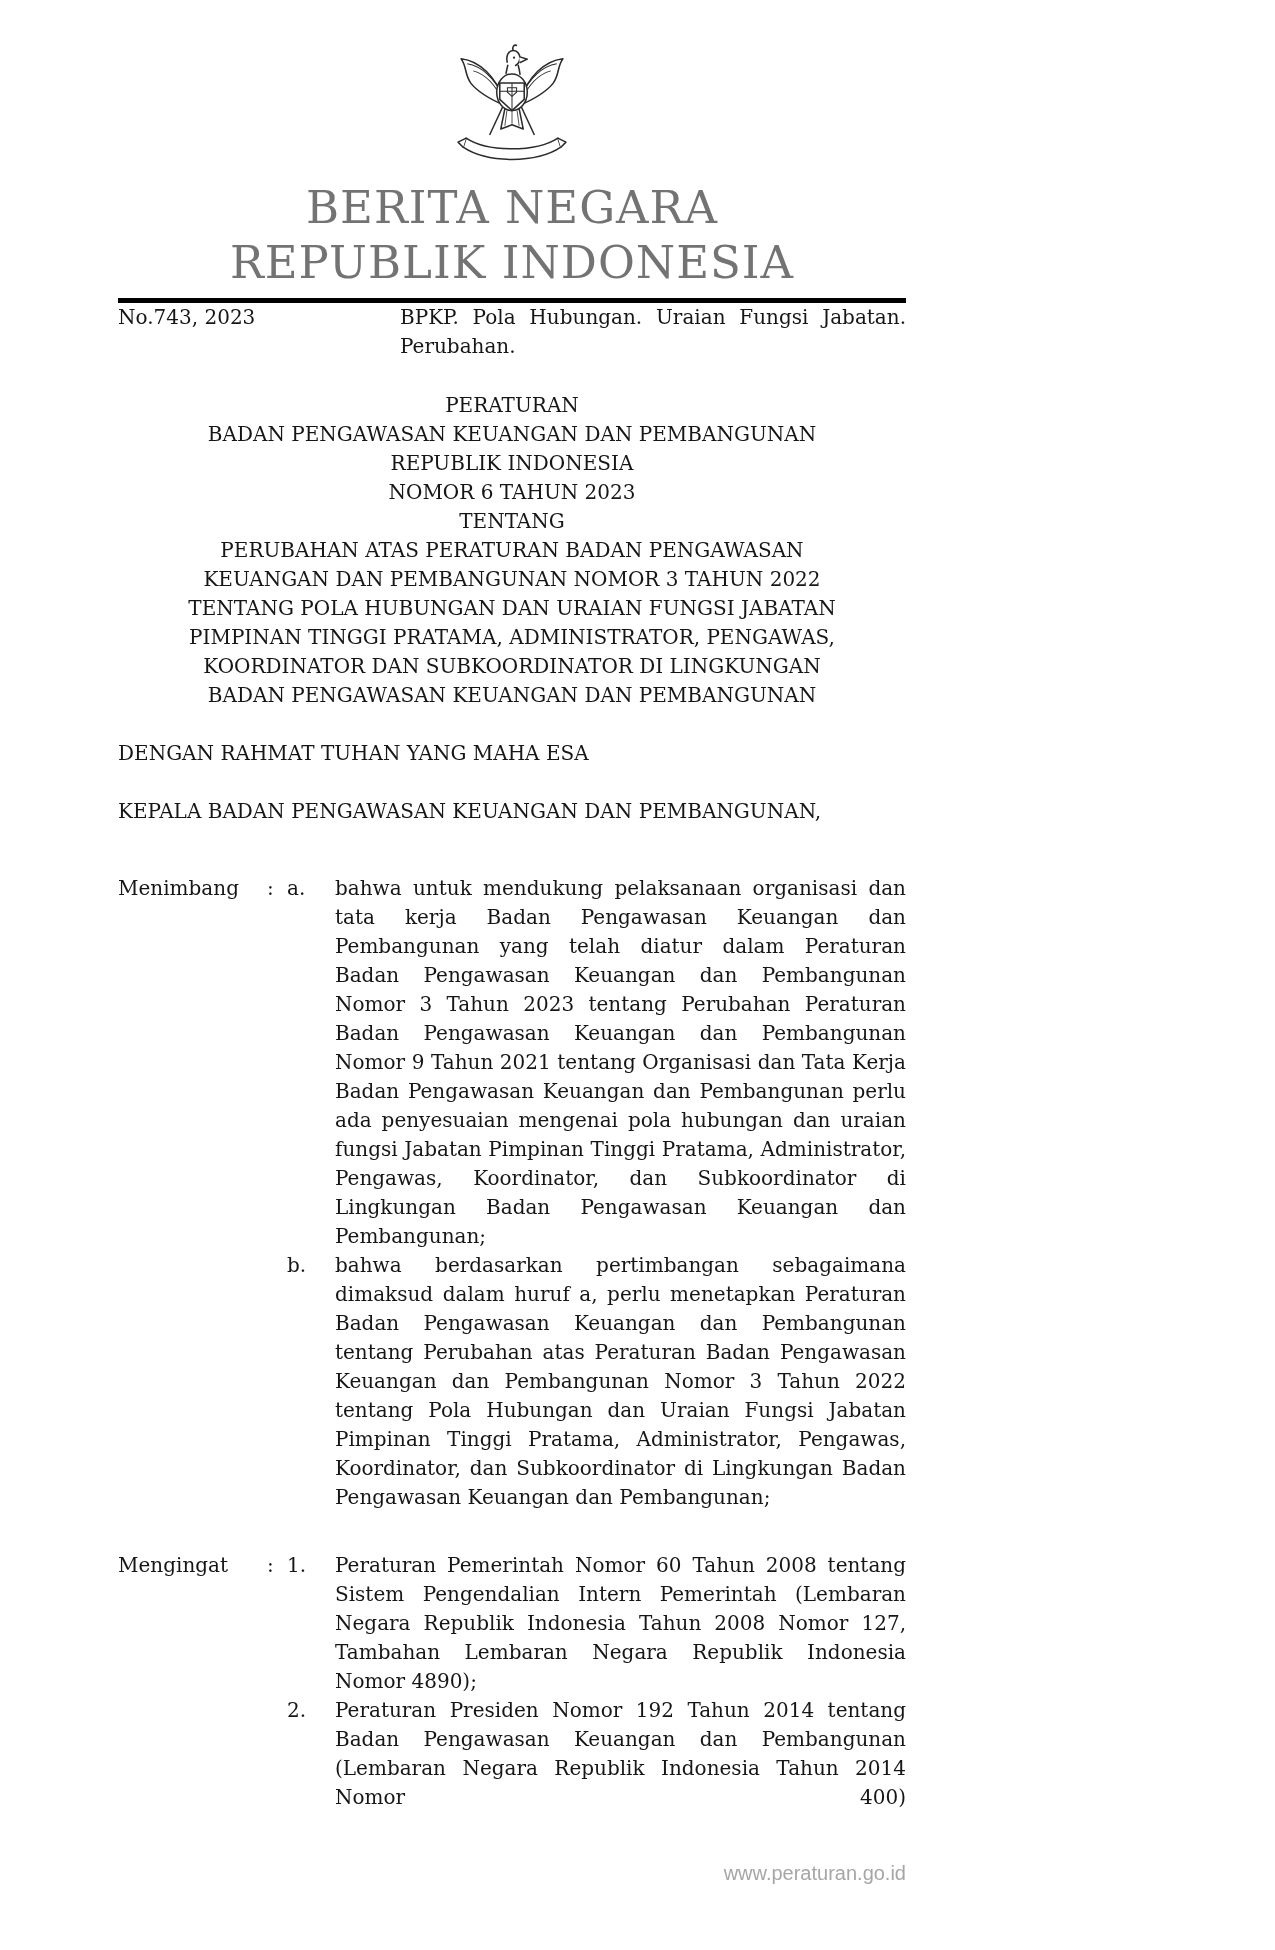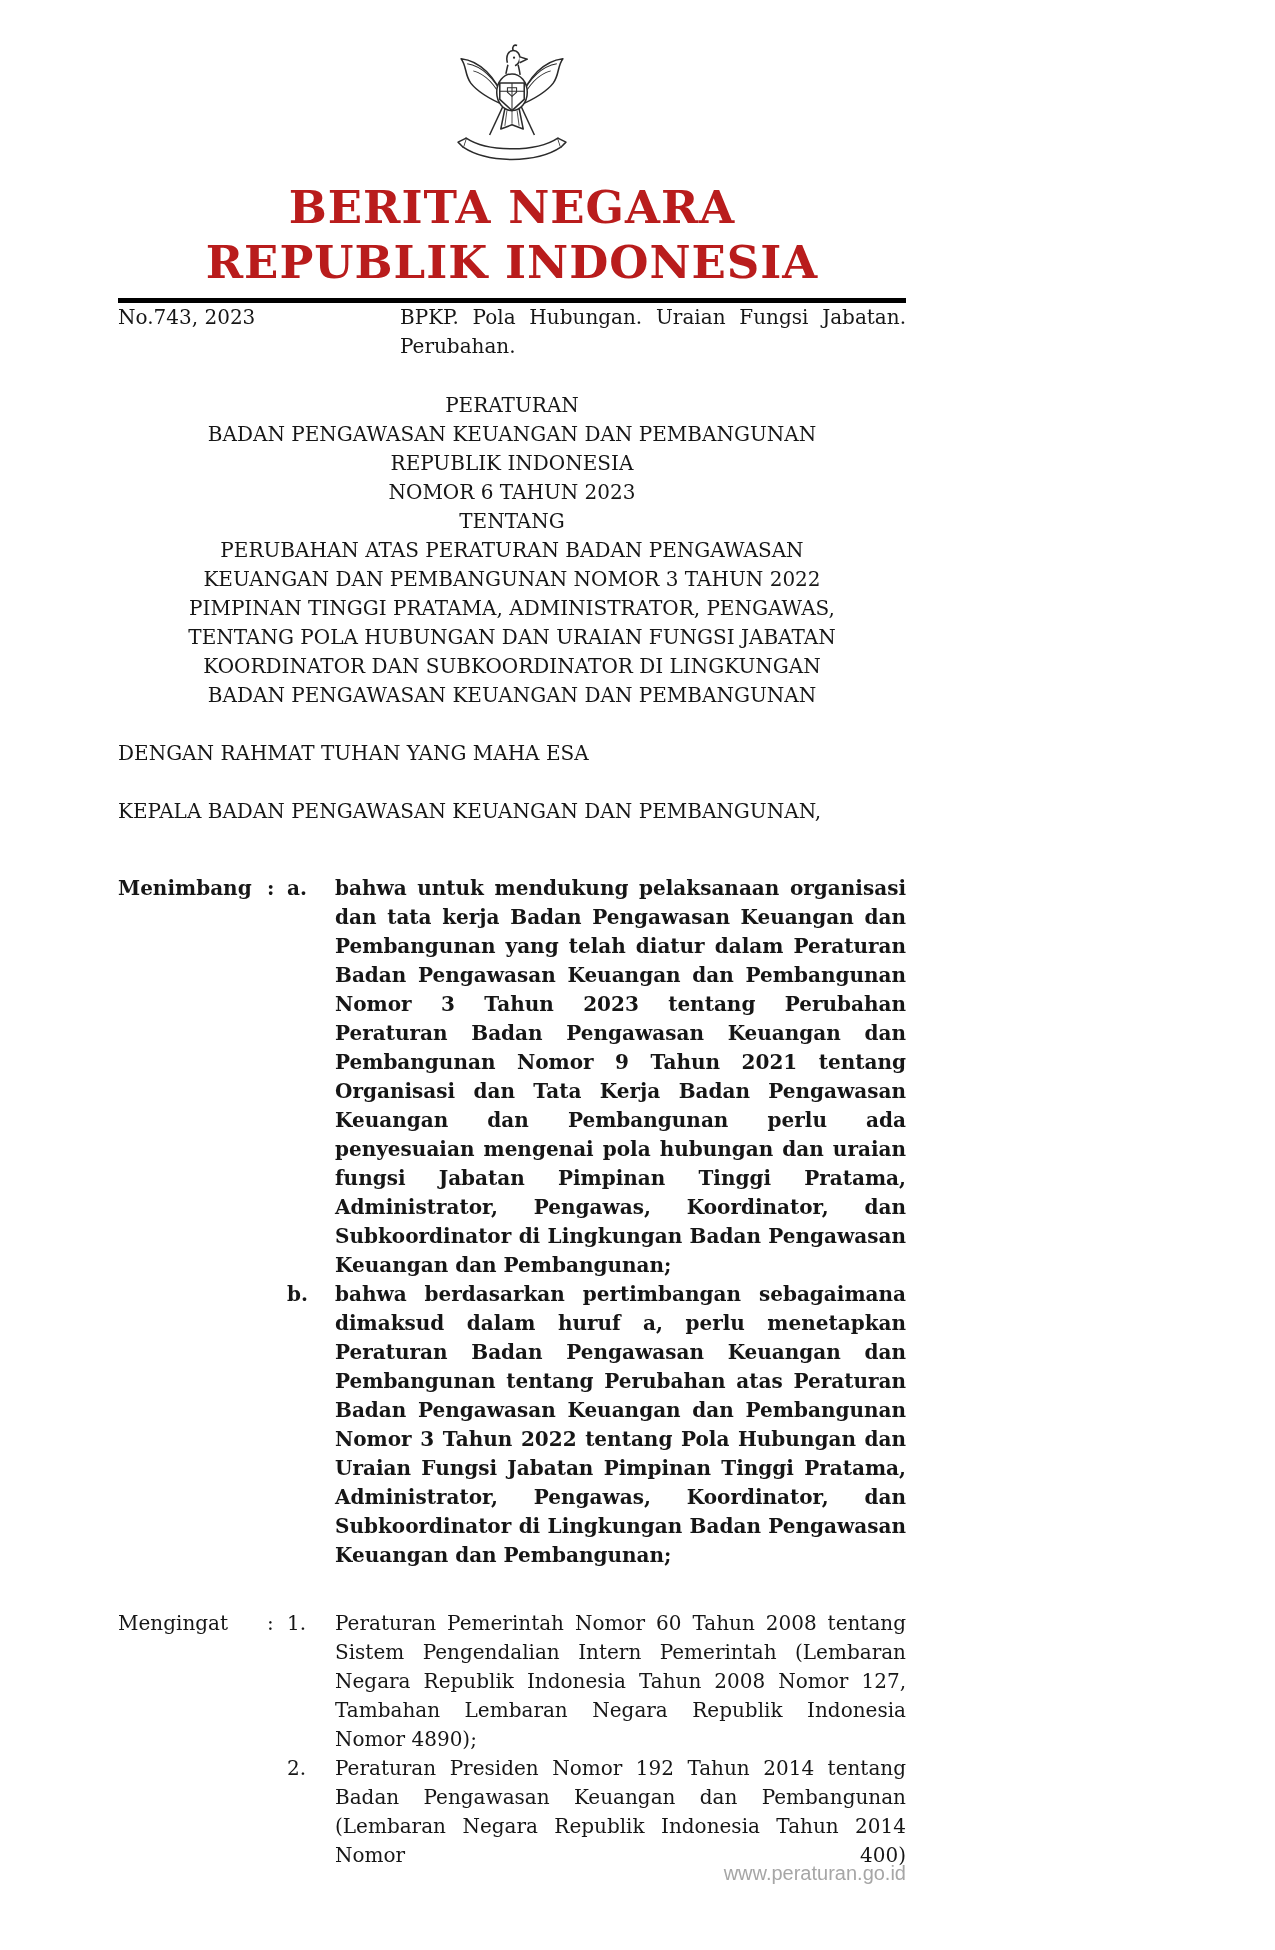--- a/index.html
+++ b/index.html
@@ -21,25 +21,25 @@
     height: 1950px;
   }
   .emblem-wrap {
     margin: 42px auto 0 auto;
     width: 112px;
     height: 128px;
   }
   .masthead-title {
     margin-top: 10px;
     text-align: center;
-    font-weight: bold;
+    font-weight: normal;
     font-size: 45px;
     line-height: 55px;
     letter-spacing: 1px;
-    color: #b91c1c;
+    color: #737373;
   }
   .rule {
     margin-top: 8px;
     border-bottom: 5px solid #000000;
     height: 0;
   }
   .masthead-row {
     display: flex;
     margin-top: 0;
     font-size: 20px;
@@ -59,21 +59,21 @@
     font-size: 20px;
     line-height: 29px;
   }
   .clause {
     display: grid;
     grid-template-columns: 149px 20px 48px 1fr;
     font-size: 20px;
     line-height: 29px;
     align-items: start;
   }
-  .section-menimbang { margin-top: 48px; font-weight: bold; }
+  .section-menimbang { margin-top: 48px; }
   .section-mengingat { margin-top: 39px; }
   .clause-text { text-align: justify; }
   .clause-text.justify-last { text-align-last: justify; }
   .footer {
     position: absolute;
     left: 118px;
     width: 788px;
     top: 1862px;
     text-align: right;
     font-family: "Liberation Sans", sans-serif;
@@ -146,22 +146,22 @@
   </div>
 
   <div class="title-block">
     <div>PERATURAN</div>
     <div>BADAN PENGAWASAN KEUANGAN DAN PEMBANGUNAN</div>
     <div>REPUBLIK INDONESIA</div>
     <div>NOMOR 6 TAHUN 2023</div>
     <div>TENTANG</div>
     <div>PERUBAHAN ATAS PERATURAN BADAN PENGAWASAN</div>
     <div>KEUANGAN DAN PEMBANGUNAN NOMOR 3 TAHUN 2022</div>
+    <div>TENTANG POLA HUBUNGAN DAN URAIAN FUNGSI JABATAN</div>
     <div>PIMPINAN TINGGI PRATAMA, ADMINISTRATOR, PENGAWAS,</div>
-    <div>TENTANG POLA HUBUNGAN DAN URAIAN FUNGSI JABATAN</div>
     <div>KOORDINATOR DAN SUBKOORDINATOR DI LINGKUNGAN</div>
     <div>BADAN PENGAWASAN KEUANGAN DAN PEMBANGUNAN</div>
   </div>
 
   <div class="invocation">DENGAN RAHMAT TUHAN YANG MAHA ESA</div>
   <div class="official">KEPALA BADAN PENGAWASAN KEUANGAN DAN PEMBANGUNAN,</div>
 
   <section class="clause section-menimbang">
     <div class="clause-label">Menimbang</div>
     <div class="clause-colon">:</div>

